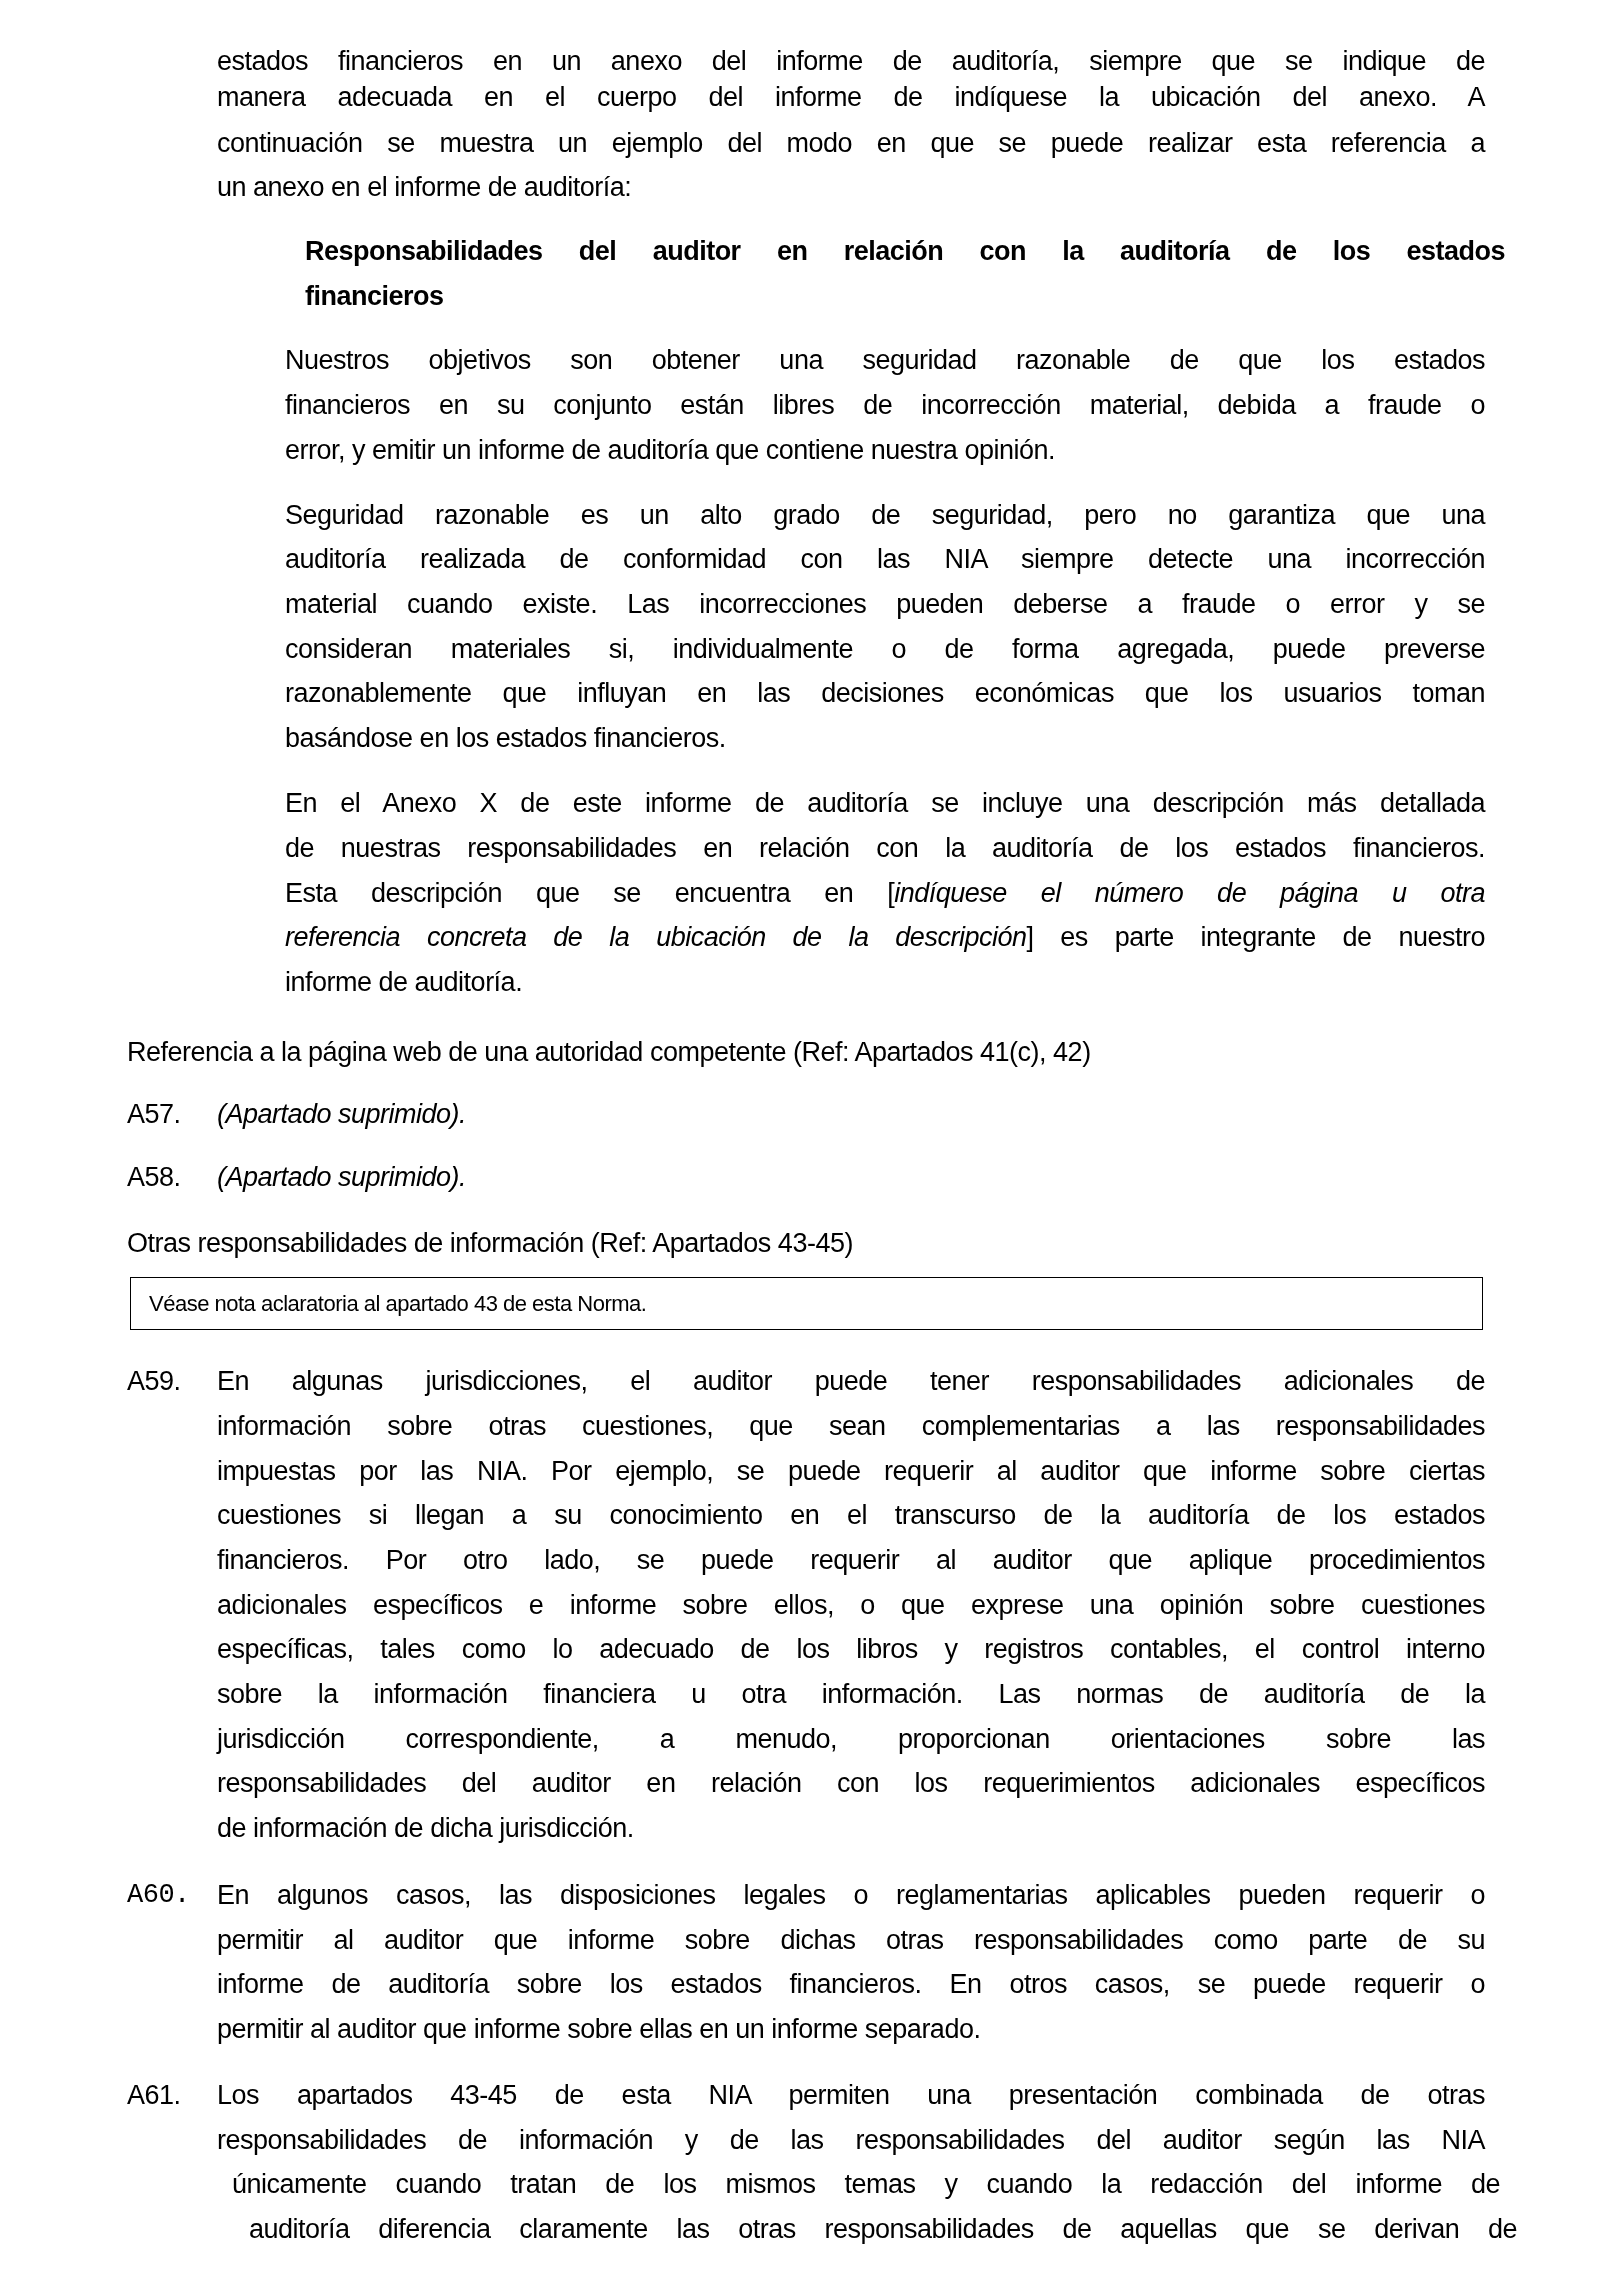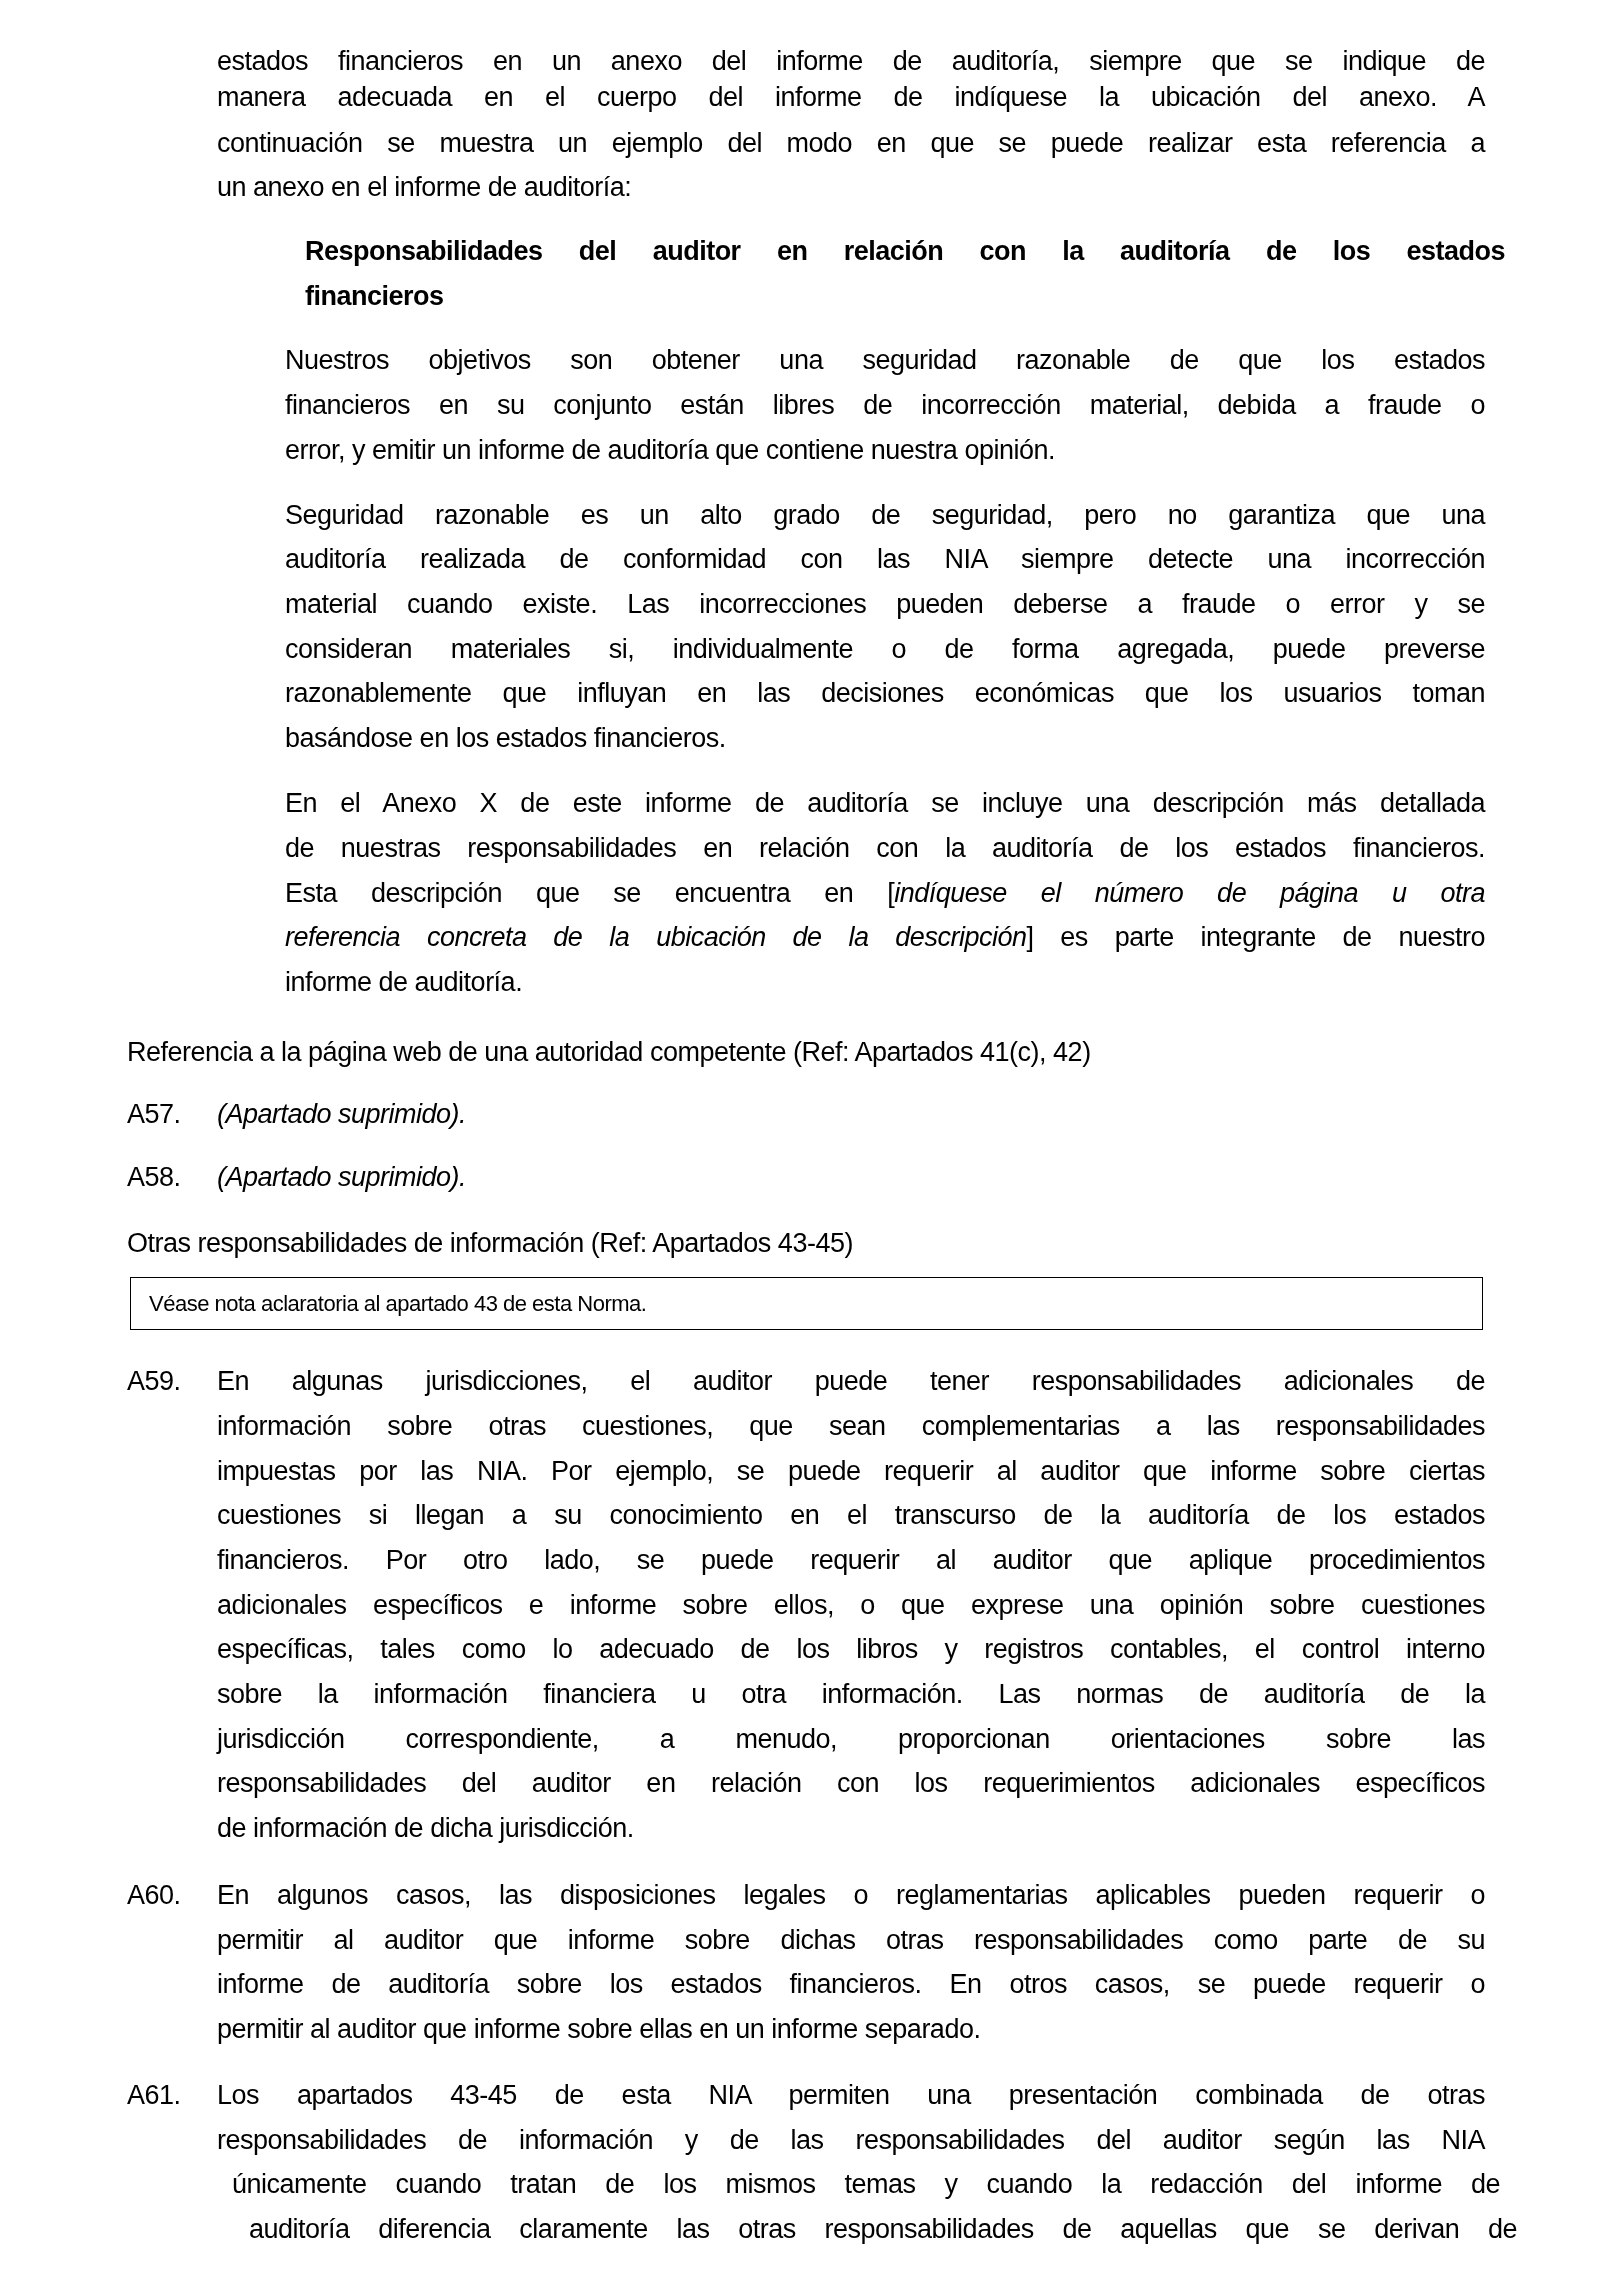--- a/index.html
+++ b/index.html
@@ -77,21 +77,21 @@
   <div class="ln just" style="left:217px; top:1538px; width:1268px;">financieros. Por otro lado, se puede requerir al auditor que aplique procedimientos</div>
   <div class="ln just" style="left:217px; top:1583px; width:1268px;">adicionales específicos e informe sobre ellos, o que exprese una opinión sobre cuestiones</div>
   <div class="ln just" style="left:217px; top:1627px; width:1268px;">específicas, tales como lo adecuado de los libros y registros contables, el control interno</div>
   <div class="ln just" style="left:217px; top:1672px; width:1268px;">sobre la información financiera u otra información. Las normas de auditoría de la</div>
   <div class="ln just" style="left:217px; top:1717px; width:1268px;">jurisdicción correspondiente, a menudo, proporcionan orientaciones sobre las</div>
   <div class="ln just" style="left:217px; top:1761px; width:1268px;">responsabilidades del auditor en relación con los requerimientos adicionales específicos</div>
   <div class="ln" style="left:217px; top:1806px;">de información de dicha jurisdicción.</div>
 </div>
 
 <div>
-  <div class="num" style="left:127px; top:1873px;">A60.</div>
+  <div class="num" style="left:127px; top:1873px;font-family:Liberation Mono, monospace;">A60.</div>
   <div class="ln just" style="left:217px; top:1873px; width:1268px;">En algunos casos, las disposiciones legales o reglamentarias aplicables pueden requerir o</div>
   <div class="ln just" style="left:217px; top:1918px; width:1268px;">permitir al auditor que informe sobre dichas otras responsabilidades como parte de su</div>
   <div class="ln just" style="left:217px; top:1962px; width:1268px;">informe de auditoría sobre los estados financieros. En otros casos, se puede requerir o</div>
   <div class="ln" style="left:217px; top:2007px;">permitir al auditor que informe sobre ellas en un informe separado.</div>
 </div>
 
 <div>
   <div class="num" style="left:127px; top:2073px;">A61.</div>
   <div class="ln just" style="left:217px; top:2073px; width:1268px;">Los apartados 43-45 de esta NIA permiten una presentación combinada de otras</div>
   <div class="ln just" style="left:217px; top:2118px; width:1268px;">responsabilidades de información y de las responsabilidades del auditor según las NIA</div>

